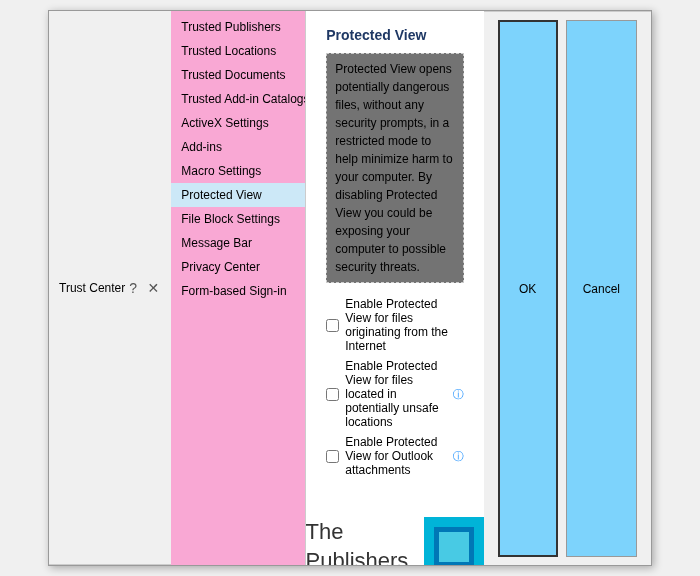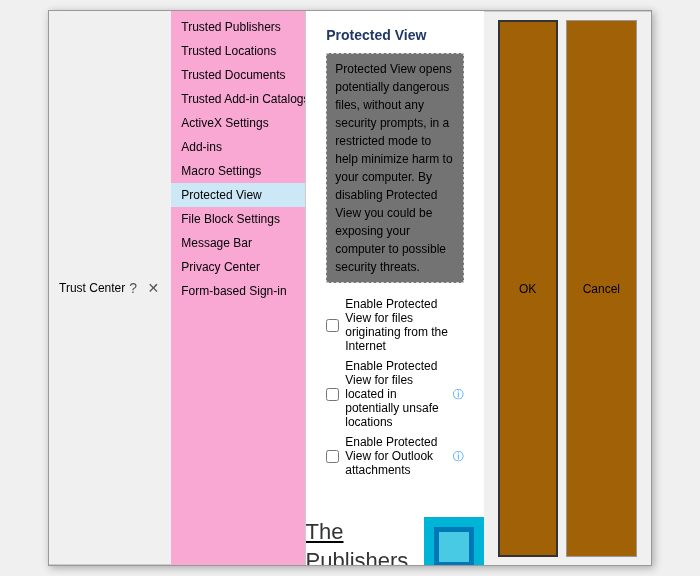--- a/index.html
+++ b/index.html
@@ -110,21 +110,20 @@
       margin-left: 4px;
       color: #1e90ff;
       font-size: 11px;
       cursor: pointer;
     }
     .watermark-area {
       display: flex;
       justify-content: center;
       align-items: center;
       margin-top: 40px;
-      text-decoration: underline;
     }
     .watermark-box {
       display: flex;
       align-items: center;
       gap: 16px;
     }
     .watermark-text {
       font-size: 22px;
       font-weight: 300;
       color: #333;
@@ -139,21 +138,21 @@
       justify-content: flex-end;
       padding: 8px 14px;
       gap: 8px;
       border-top: 1px solid #ccc;
       background: #f0f0f0;
     }
     .footer-btn {
       padding: 4px 16px;
       font-size: 12px;
       cursor: pointer;
-      background: #a16207;
+      background: #7dd3fc;
       border: 1px solid #999;
       min-width: 60px;
     }
     .footer-btn.ok-btn {
       border: 2px solid #333;
     }
     label {
       cursor: pointer;
     }
   </style>

